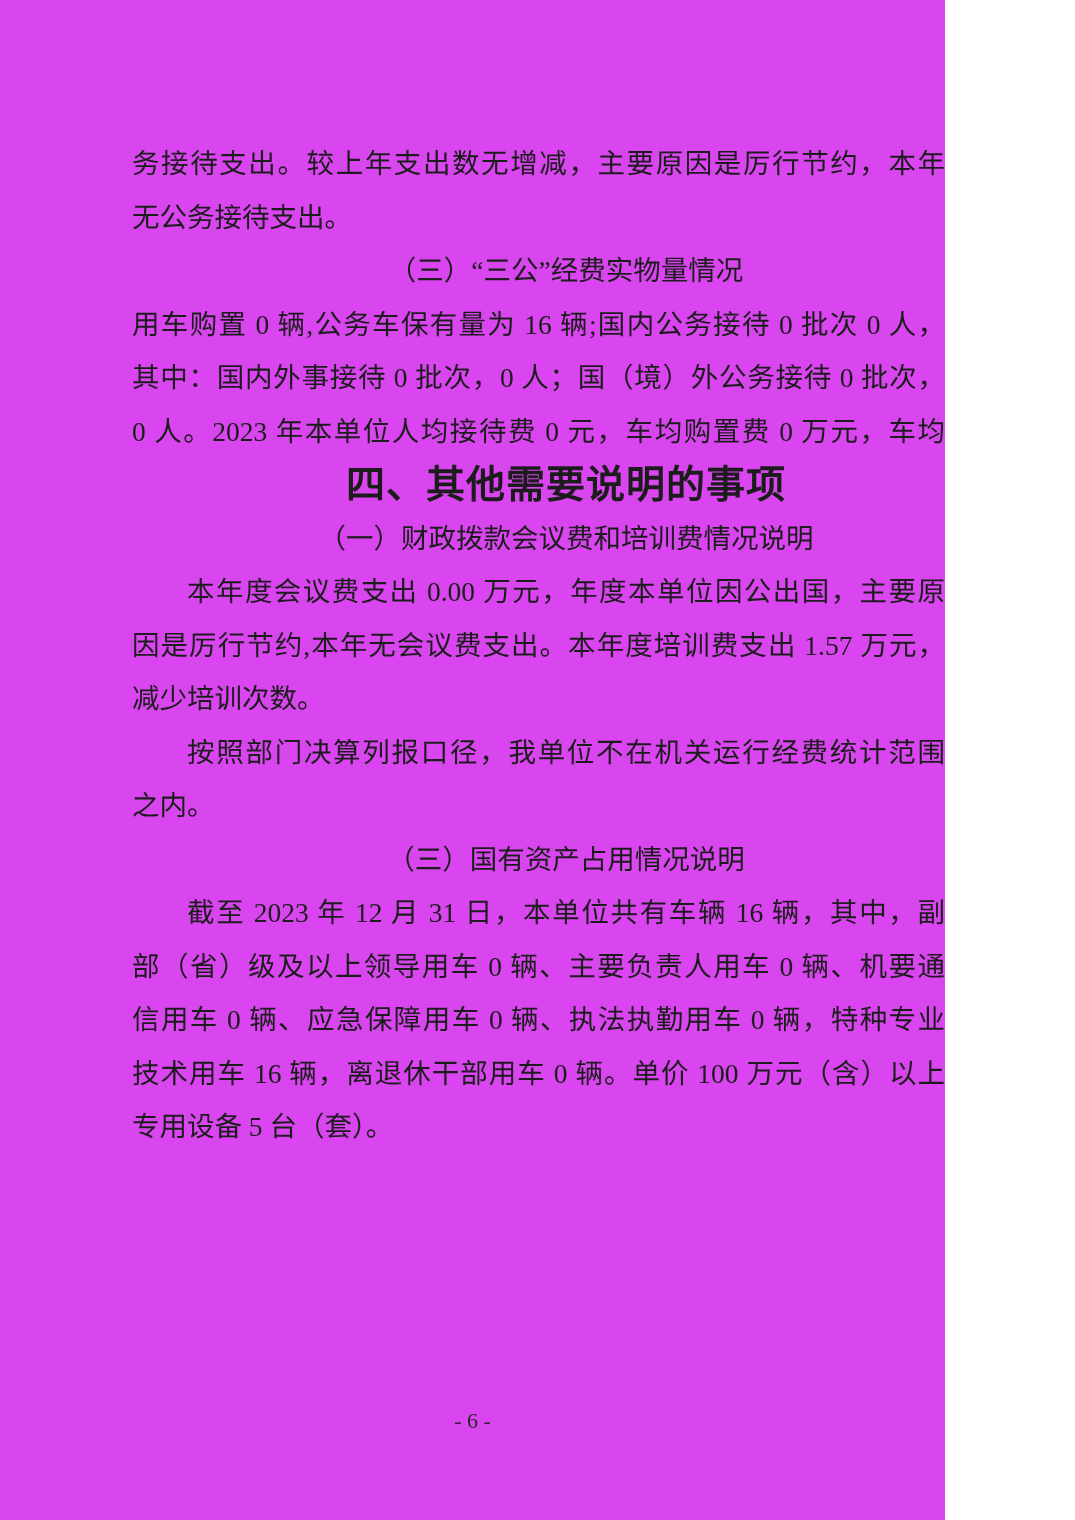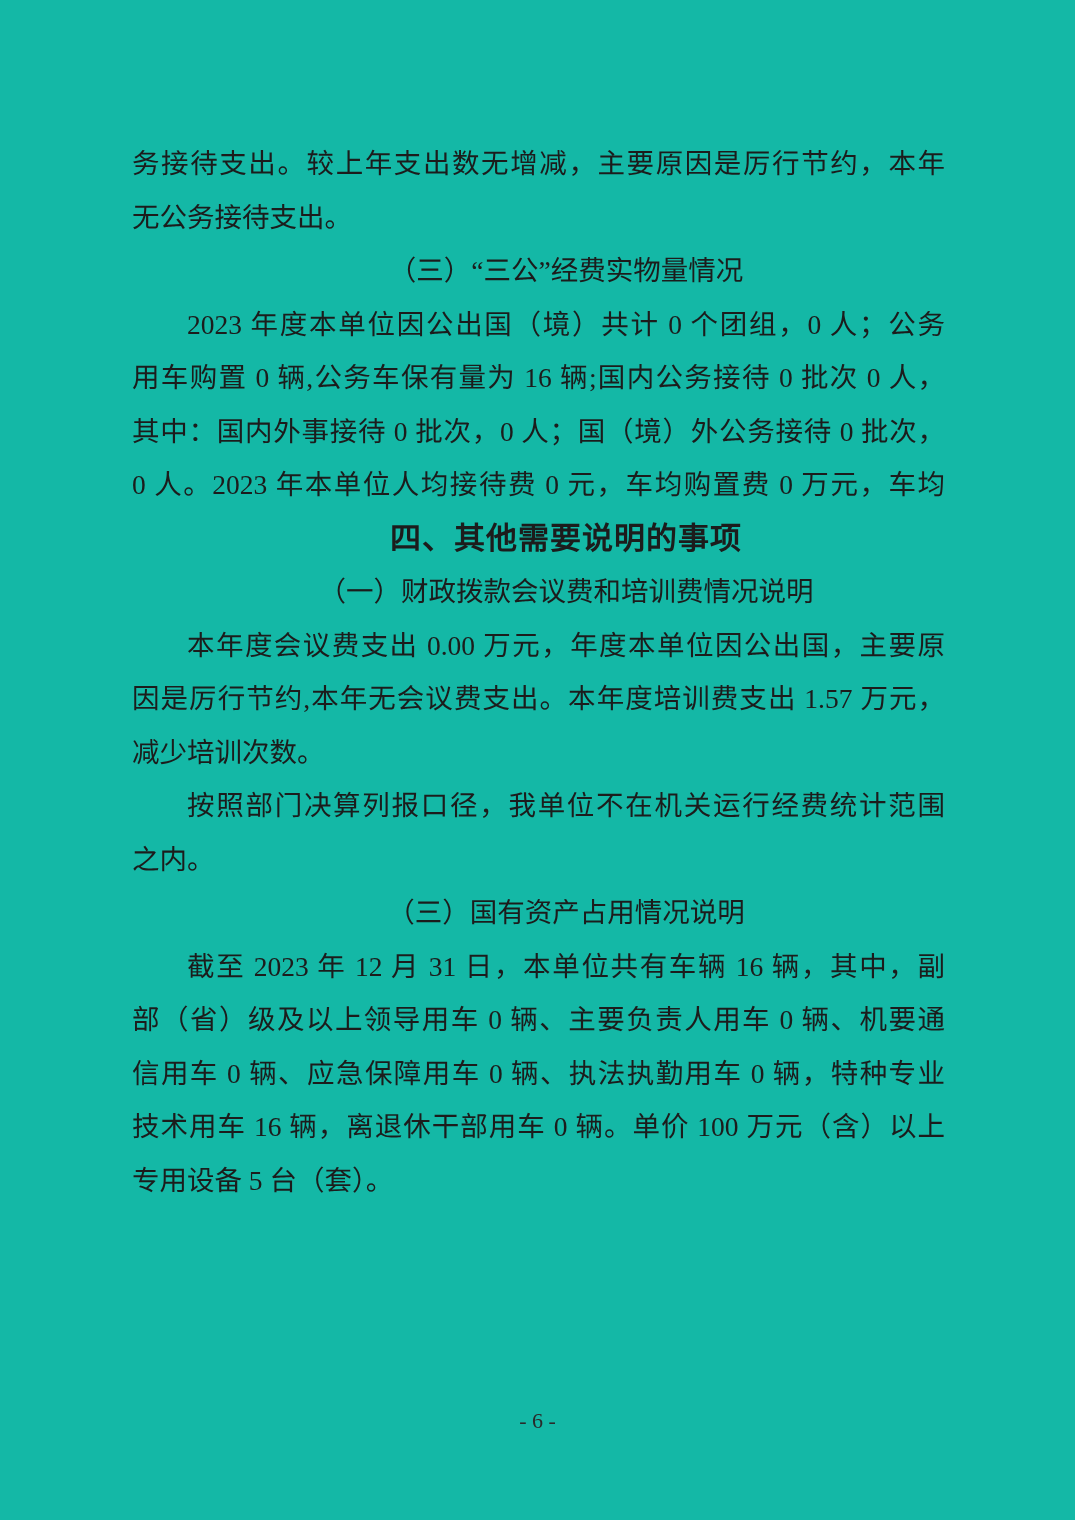--- a/index.html
+++ b/index.html
@@ -3,23 +3,23 @@
 <meta charset="utf-8">
 <title>Document Page</title>
 <style>
   html, body {
     margin: 0;
     padding: 0;
     background: #ffffff;
   }
   .page {
     position: relative;
-    width: 1075px;
+    width: 945px;
     height: 1520px;
-    background: #14b8a6;
+    background: #d946ef;
     color: #1c1c1c;
     font-family: "Liberation Serif", serif;
     overflow: hidden;
   }
   .content {
     position: absolute;
     left: 132px;
     top: 137px;
     width: 813px;
   }
@@ -38,21 +38,21 @@
   }
   
   .line.i {
     text-indent: 55px;
     text-align: center;
   }
   
   .line.h1 {
     font-family: "Liberation Sans", sans-serif;
     font-weight: 700;
-    font-size: 31px;
+    font-size: 39px;
     letter-spacing: 1px;
   }
   .footer {
     position: absolute;
     left: 0;
     top: 1403px;
     width: 100%;
     text-align: center;
     font-size: 22px;
     line-height: 36px;
@@ -61,21 +61,20 @@
   }
 </style>
 </head>
 <body>
 
 <div class="page">
   <main class="content" id="document-body">
       <div class="line j">务接待支出。较上年支出数无增减，主要原因是厉行节约，本年</div>
       <div class="line l">无公务接待支出。</div>
       <div class="line l i">（三）“三公”经费实物量情况</div>
-      <div class="line j i">2023 年度本单位因公出国（境）共计 0 个团组，0 人；公务</div>
       <div class="line j">用车购置 0 辆,公务车保有量为 16 辆;国内公务接待 0 批次 0 人，</div>
       <div class="line j">其中：国内外事接待 0 批次，0 人；国（境）外公务接待 0 批次，</div>
       <div class="line j">0 人。2023 年本单位人均接待费 0 元，车均购置费 0 万元，车均</div>
       <div class="line h1 i">四、其他需要说明的事项</div>
       <div class="line l i">（一）财政拨款会议费和培训费情况说明</div>
       <div class="line j i">本年度会议费支出 0.00 万元，年度本单位因公出国，主要原</div>
       <div class="line j">因是厉行节约,本年无会议费支出。本年度培训费支出 1.57 万元，</div>
       <div class="line l">减少培训次数。</div>
       <div class="line j i">按照部门决算列报口径，我单位不在机关运行经费统计范围</div>
       <div class="line l">之内。</div>

